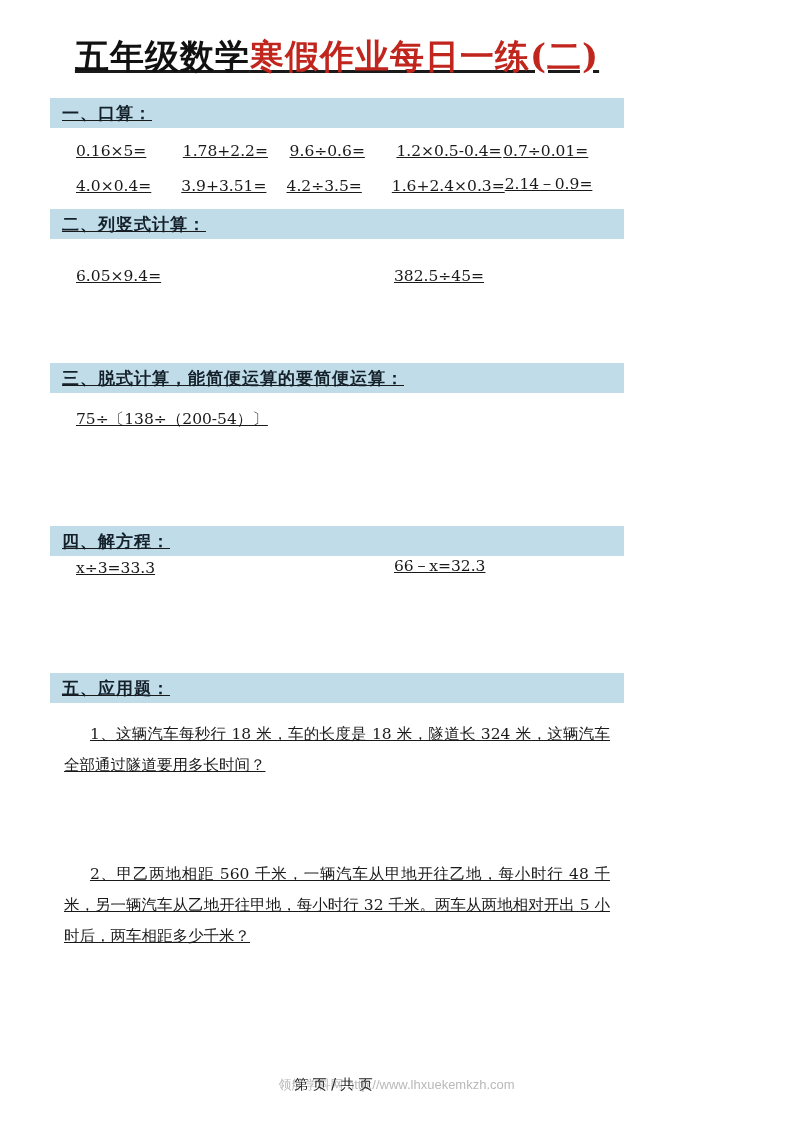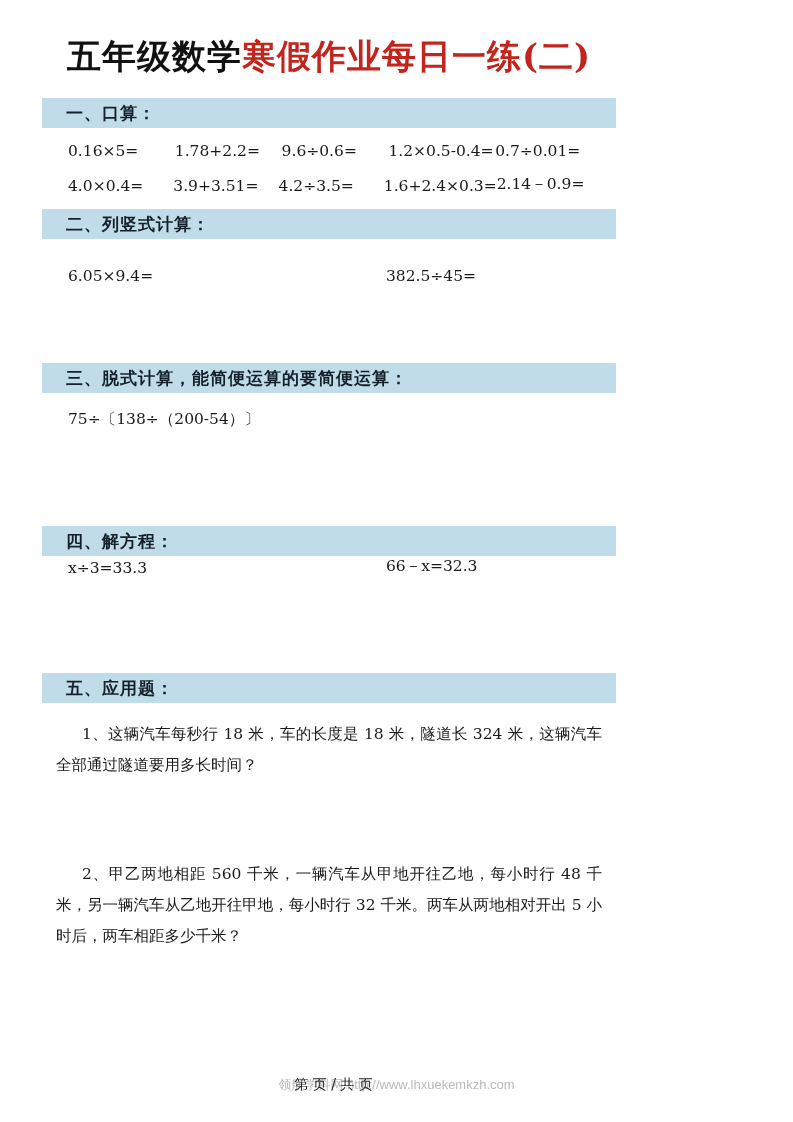--- a/index.html
+++ b/index.html
@@ -10,25 +10,26 @@
   body {
     width: 793px;
     height: 1122px;
     position: relative;
     font-family: "Liberation Serif", serif;
     color: #1a1a1a;
     overflow: hidden;
   }
   .page {
     position: absolute;
-    left: 4px; top: 0;
+    left: 12px; top: 0;
     width: 650px;
     height: 1122px;
     box-sizing: border-box;
     padding: 0 38px;
+    text-decoration: underline;
   }
 
   
   .title {
     text-align: center;
     margin-top: 34px;
     margin-bottom: 18px;
     white-space: nowrap;
     font-weight: bold;
     font-size: 34px;
@@ -37,21 +38,21 @@
   }
   .title .t-black { color: #111111; }
   .title .t-red { color: #c0261e; }
 
   
   .bar {
     background: #bfdce8;
     height: 30px;
     display: flex;
     align-items: center;
-    padding-left: 24px;
+    padding-left: 12px;
     box-sizing: border-box;
     font-size: 17px;
     font-weight: bold;
     letter-spacing: 1px;
     color: #14202a;
     font-family: "DejaVu Serif", "Liberation Serif", serif;
   }
 
   
   .row {

